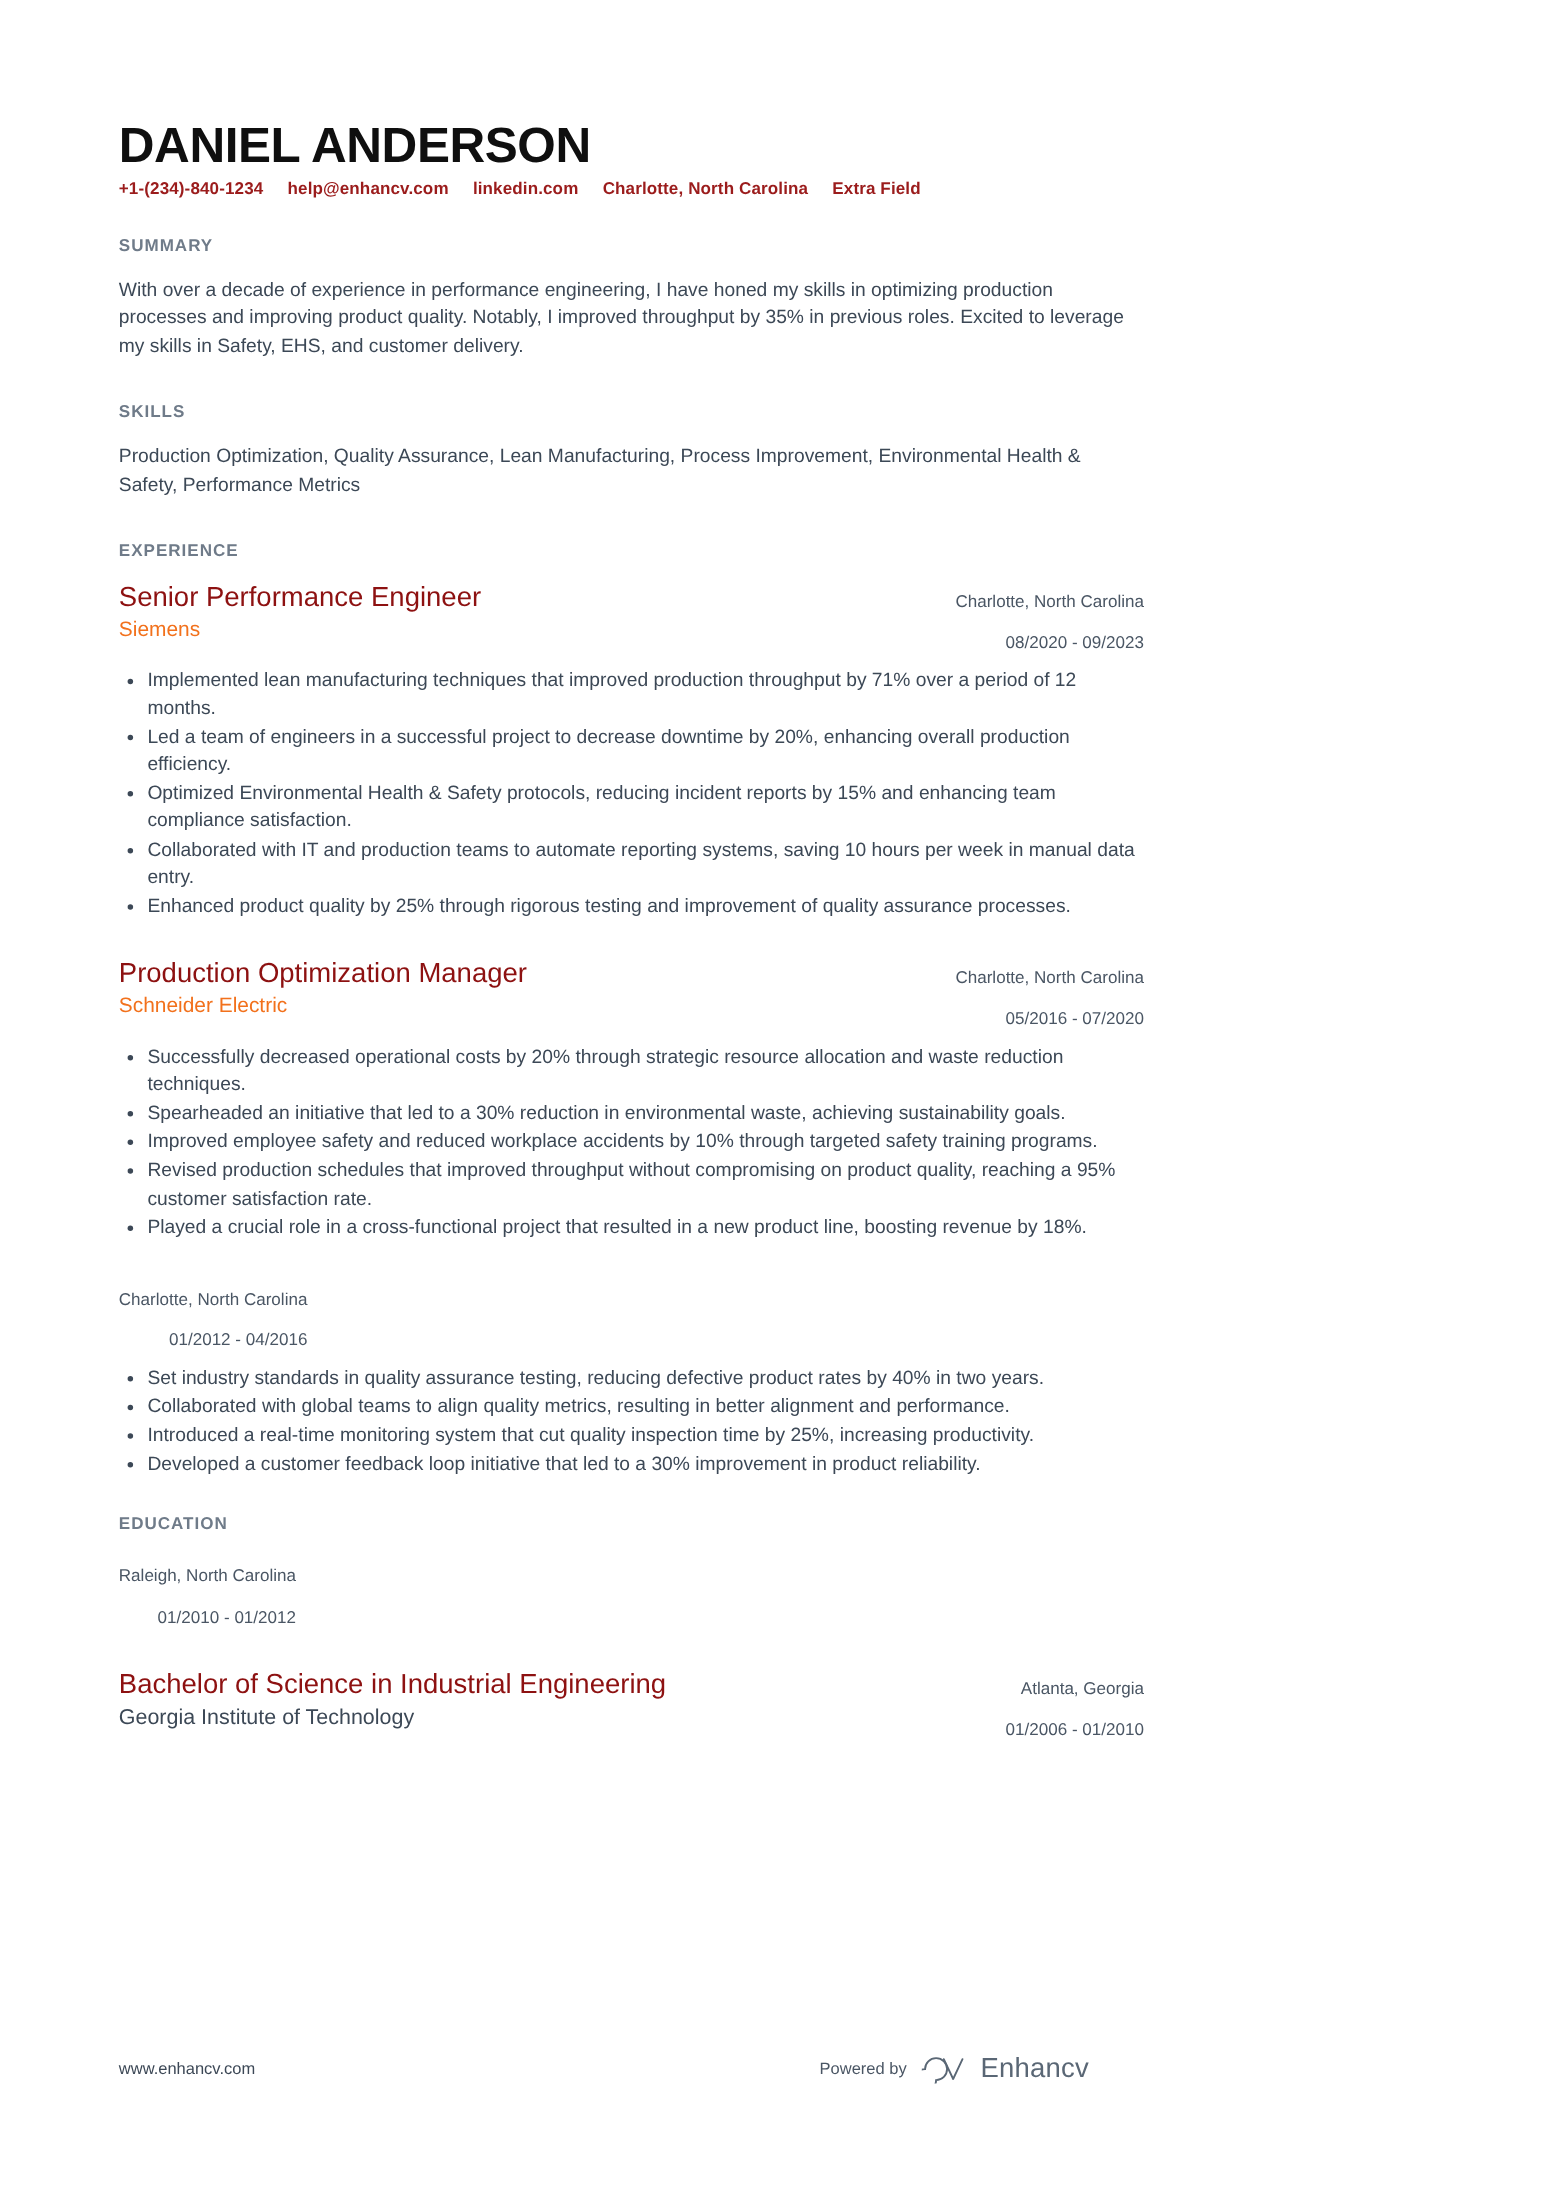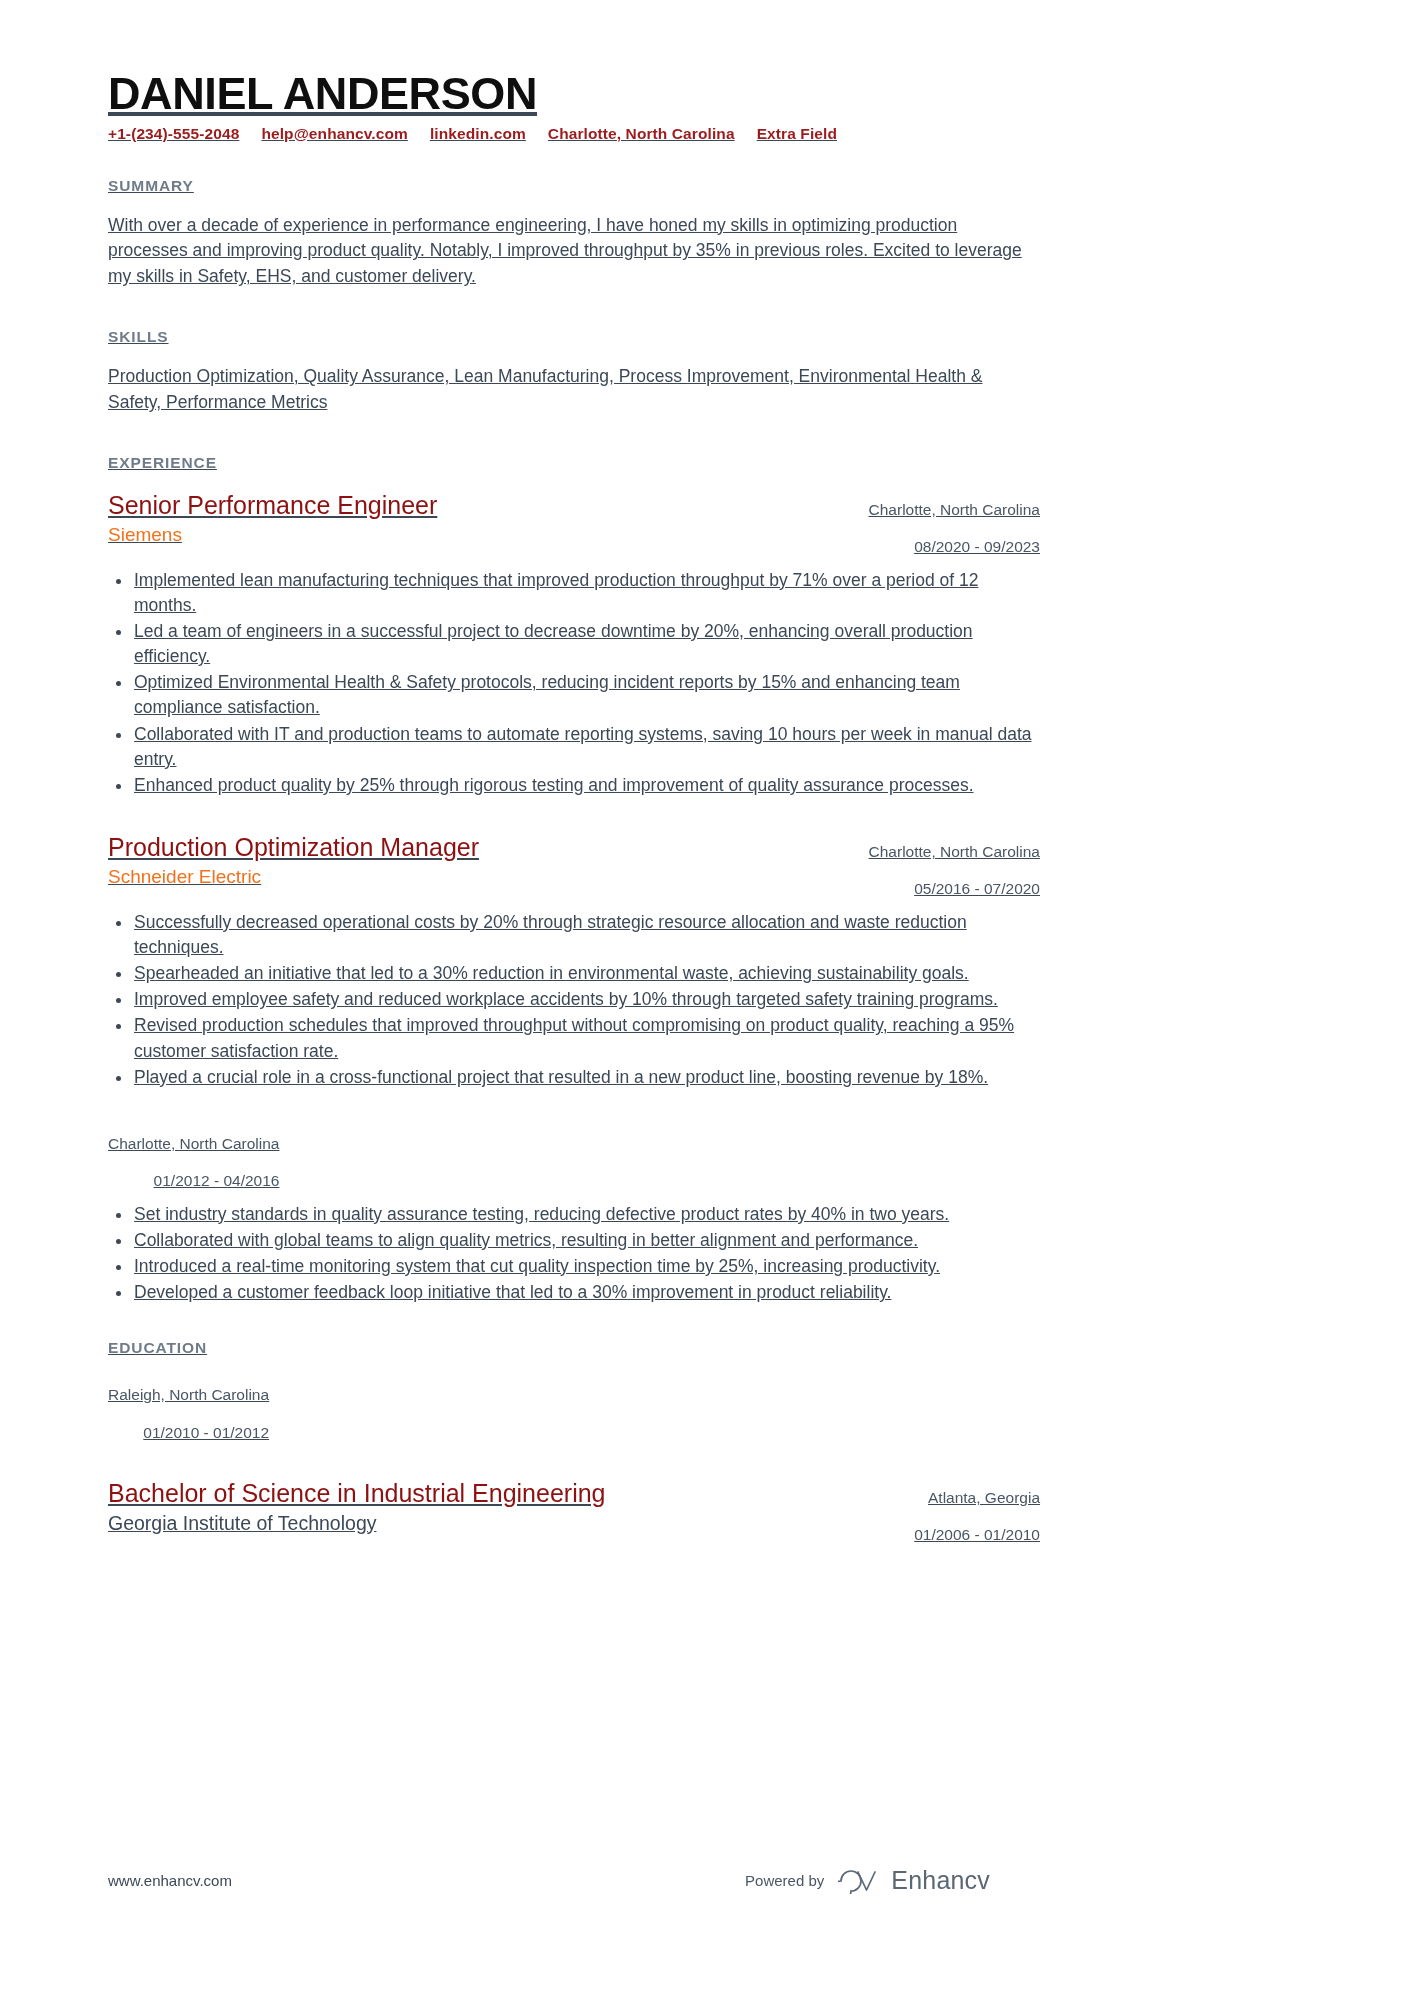--- a/index.html
+++ b/index.html
@@ -11,23 +11,22 @@
   body {
     font-family: "Liberation Sans", sans-serif;
     color: #3c4856;
   }
 
   .page {
     position: relative;
     width: 1148px;
     height: 1995px;
     background: #ffffff;
-    padding: 70px 108px 0 108px;
+    padding: 108px 108px 0 108px;
     overflow: hidden;
-    text-decoration: underline;
   }
 
   
   .name {
     font-size: 45px;
     font-weight: 700;
     letter-spacing: -0.4px;
     color: #0f0f0f;
     line-height: 1.08;
     margin-bottom: 6px;
@@ -197,21 +196,21 @@
   }
 </style>
 </head>
 <body>
 
 <div class="page">
 
   <header>
     <h1 class="name">DANIEL ANDERSON</h1>
     <div class="contact-row">
-      <span class="contact-item">+1-(234)-555-2048</span>
+      <span class="contact-item">+1-(234)-840-1234</span>
       <span class="contact-item">help@enhancv.com</span>
       <span class="contact-item">linkedin.com</span>
       <span class="contact-item">Charlotte, North Carolina</span>
       <span class="contact-item">Extra Field</span>
     </div>
   </header>
 
   <section class="section">
     <div class="section-title">SUMMARY</div>
     <p class="body-text">With over a decade of experience in performance engineering, I have honed my skills in optimizing production processes and improving product quality. Notably, I improved throughput by 35% in previous roles. Excited to leverage my skills in Safety, EHS, and customer delivery.</p>

